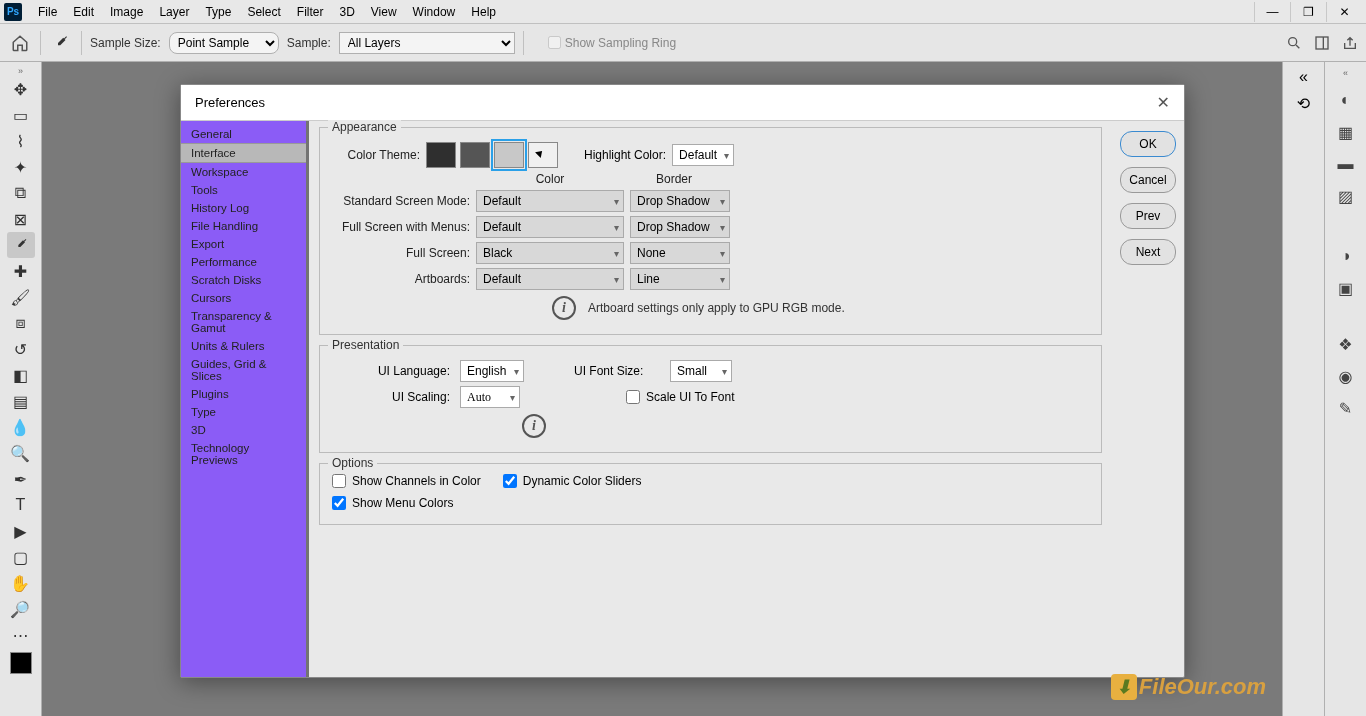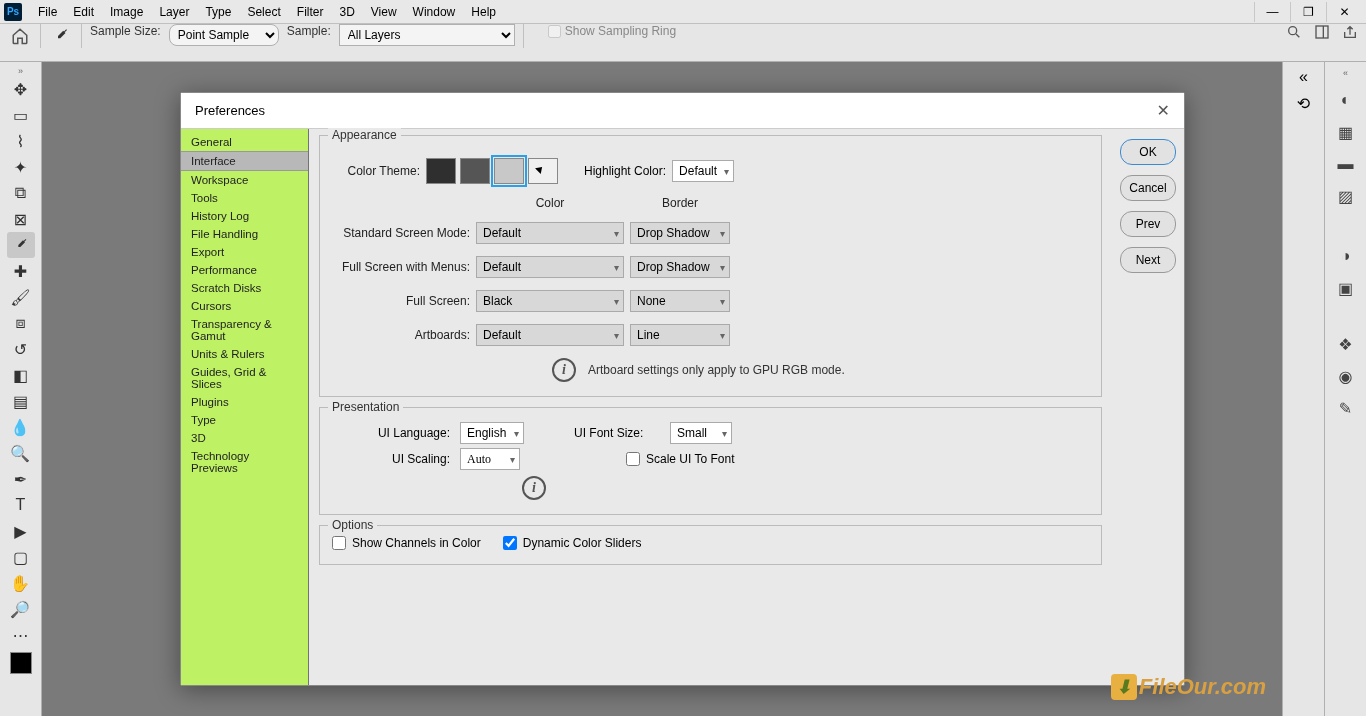--- a/index.html
+++ b/index.html
@@ -6,21 +6,21 @@
 body { width: 1366px; height: 716px; background: #7a7a7a; overflow: hidden; position: relative; }
 
 
 .menubar { height: 24px; background: #e8e8e8; border-bottom: 1px solid #c0c0c0; display: flex; align-items: center; padding: 0 4px; font-size: 12px; }
 .menubar .ps-logo { width: 18px; height: 18px; background: #001e36; color: #31a8ff; font-weight: bold; font-size: 10px; display: flex; align-items: center; justify-content: center; border-radius: 2px; margin-right: 8px; }
 .menubar .mi { padding: 0 8px; cursor: pointer; }
 .menubar .wincontrols { margin-left: auto; display: flex; gap: 0; }
 .menubar .wincontrols .wc { width: 36px; height: 20px; display: flex; align-items: center; justify-content: center; border-left: 1px solid #c8c8c8; font-size: 12px; }
 
 
-.optbar { height: 38px; background: #e6e6e6; border-bottom: 1px solid #b0b0b0; display: flex; align-items: flex-start; padding: 0 8px; font-size: 12px; gap: 8px; }
+.optbar { height: 38px; background: #e6e6e6; border-bottom: 1px solid #b0b0b0; display: flex; align-items: center; padding: 0 8px; font-size: 12px; gap: 8px; }
 .optbar .home-icon { width: 24px; height: 24px; display:flex; align-items:center; justify-content:center; }
 .optbar .eyedrop { width: 24px; height: 24px; display:flex; align-items:center; justify-content:center; }
 .optbar .sep { width:1px; height:24px; background:#c0c0c0; }
 .optbar label { color:#333; }
 .optbar select { height: 22px; font-size: 12px; background:#f4f4f4; border:1px solid #b0b0b0; padding: 0 4px; }
 .optbar .chk { margin-left: 16px; color:#888; display:flex; align-items:center; gap:4px; }
 .optbar .right { margin-left:auto; display:flex; gap:12px; align-items:center; color:#555; }
 .optbar .right svg { width:16px; height:16px; }
 
 
@@ -33,51 +33,51 @@
 
 .rightstrip { position:absolute; right:0; top:62px; width:42px; bottom:0; background:#e6e6e6; border-left:1px solid #b0b0b0; display:flex; flex-direction:column; align-items:center; padding-top:6px; gap:8px; }
 .rightstrip .rchev { font-size:9px; color:#666; height:12px; }
 .rightstrip .picon { width:24px; height:24px; display:flex; align-items:center; justify-content:center; color:#444; }
 .rightstrip2 { position:absolute; right:42px; top:62px; width:42px; bottom:0; background:#e6e6e6; border-left:1px solid #b0b0b0; display:flex; flex-direction:column; align-items:center; padding-top:6px; gap:8px; }
 
 
 .canvas { position:absolute; left:42px; right:84px; top:62px; bottom:0; background:#7a7a7a; }
 
 
-.dialog { position:absolute; left:180px; top:92px; width:1005px; height:594px; background:#e9e9e9; border:1px solid #888; box-shadow:0 4px 24px rgba(0,0,0,0.4); border-radius:2px; display:flex; flex-direction:column; }
+.dialog { position:absolute; left:180px; top:84px; width:1005px; height:594px; background:#e9e9e9; border:1px solid #888; box-shadow:0 4px 24px rgba(0,0,0,0.4); border-radius:2px; display:flex; flex-direction:column; }
 .dlg-title { height:36px; background:#fff; display:flex; align-items:center; padding:0 14px; font-size:13px; border-bottom:1px solid #ccc; }
 .dlg-title .close { margin-left:auto; font-size:16px; color:#555; cursor:pointer; }
 .dlg-body { flex:1; display:flex; }
 
-.sidebar { width:128px; background:#bef264; border-right:1px solid #737373; display:flex; flex-direction:column; font-size:11.5px; padding:4px 0; }
+.sidebar { width:128px; background:#8b5cf6; border-right:3px solid #737373; display:flex; flex-direction:column; font-size:11.5px; padding:4px 0; }
 .sidebar .cat { padding:3px 10px; cursor:pointer; color:#222; }
 .sidebar .cat.active { background:#b8b8b8; border-top:1px solid #999; border-bottom:1px solid #999; }
 
 .content { flex:1; padding:6px 10px; font-size:12px; position:relative; }
 .fieldset { border:1px solid #bbb; padding:10px 12px 14px; margin-bottom:10px; position:relative; }
 .fieldset .legend { position:absolute; top:-8px; left:8px; background:#e9e9e9; padding:0 4px; font-size:12px; color:#333; }
 
-.row { display:flex; align-items:center; gap:6px; margin:12px 0; }
+.row { display:flex; align-items:center; gap:6px; margin:4px 0; }
 .lbl-right { width:138px; text-align:right; color:#222; }
 .swatches { display:flex; gap:4px; }
 .sw { width:30px; height:26px; border:1px solid #888; }
 .sw.sel { outline:2px solid #2aa0e8; outline-offset:1px; }
 .cursor-arrow { position:relative; }
 .cursor-arrow::after { content:""; position:absolute; left:8px; top:6px; width:0; height:0; border-left:6px solid #000; border-top:4px solid transparent; border-bottom:4px solid transparent; transform:rotate(-45deg); }
 
 .sel-drop { height:22px; background:#fff; border:1px solid #aaa; font-size:12px; padding:0 18px 0 6px; position:relative; display:inline-flex; align-items:center; }
 .sel-drop::after { content:"▾"; position:absolute; right:4px; font-size:10px; color:#666; }
 .sel-w1 { width:148px; background:#d8d8d8; }
 .sel-w2 { width:100px; background:#d8d8d8; }
 .sel-highlight { width:62px; }
 .sel-lang { width:64px; }
 .sel-font { width:62px; }
 .sel-scale { width:60px;font-family:Liberation Serif, serif; }
 
-.col-headers { display:flex; gap:6px; margin-left:144px; }
+.col-headers { display:flex; margin-left:144px; }
 .col-headers span { text-align:center; font-size:12px; color:#222; }
 .col-headers .c1 { width:148px; }
 .col-headers .c2 { width:100px; }
 
 .info-row { display:flex; align-items:center; gap:12px; margin-top:6px; margin-left:220px; color:#333; }
 .info-icon { width:24px; height:24px; border:2px solid #555; border-radius:50%; display:flex; align-items:center; justify-content:center; font-style:italic; font-family:serif; font-weight:bold; font-size:14px; color:#555; }
 
 .pres-row { display:flex; align-items:center; gap:10px; margin:4px 0; }
 .pres-lbl { width:118px; text-align:right; }
 .pres-lbl2 { width:86px; text-align:left; margin-left:40px; }
@@ -306,20 +306,26 @@
         <div class="opt-grid">
           <div class="chk-row">
               <input type="checkbox" style=""> 
               <span>Show Channels in Color</span>
             </div>
           <div class="chk-row">
               <input type="checkbox" checked="" style=""> 
               <span>Dynamic Color Sliders</span>
             </div>
         </div>
+        <div class="opt-grid" style="margin-top:8px;">
+          <div class="chk-row">
+              <input type="checkbox" checked="" style=""> 
+              <span>Show Menu Colors</span>
+            </div>
+        </div>
       </div>
 
     </div>
 
     <div class="btn-col">
       <div class="btn primary">OK</div>
       <div class="btn">Cancel</div>
       <div class="btn">Prev</div>
       <div class="btn">Next</div>
     </div>

